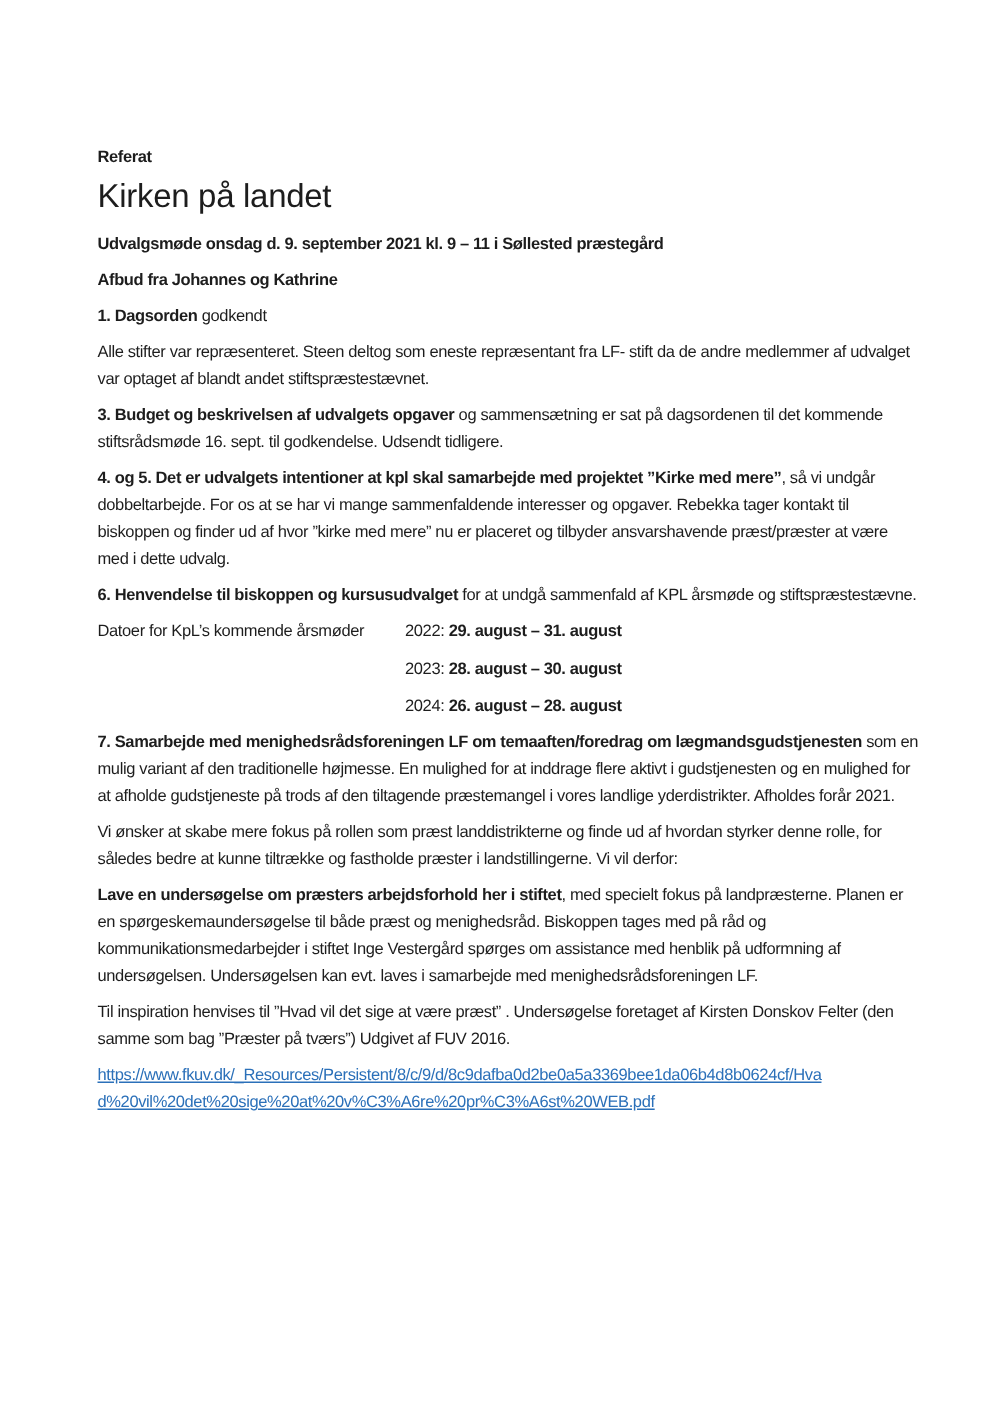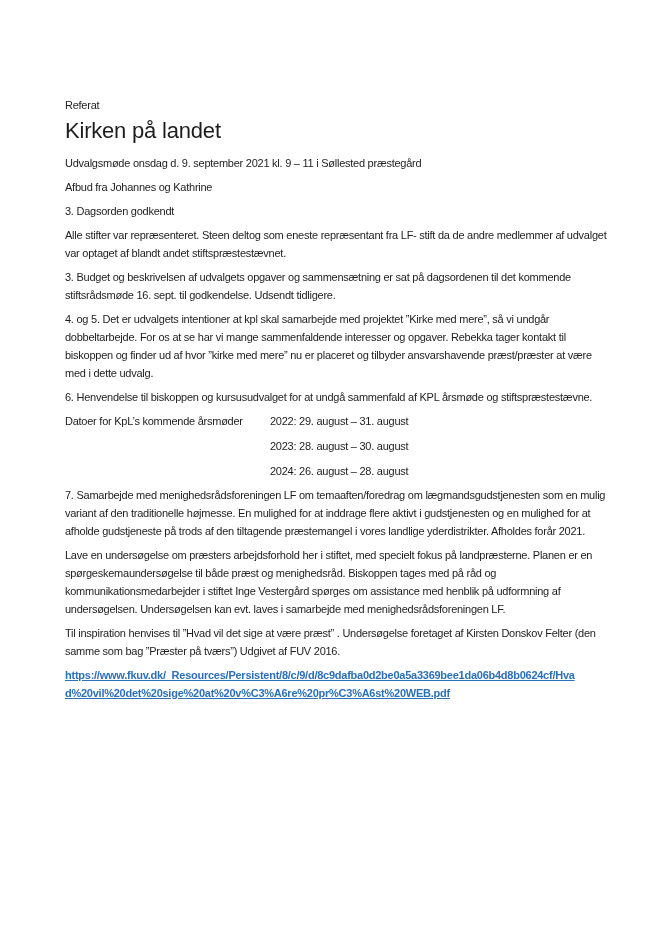--- a/index.html
+++ b/index.html
@@ -29,33 +29,33 @@
     letter-spacing: -0.25px;
     color: #1d1d1d;
   }
   .para {
     margin: 0 0 6px 0;
   }
   .tline {
     min-height: 18px;
   }
   .b {
-    font-weight: 400;
+    font-weight: 700;
     text-align: center;
   }
   .docheading {
     font-size: 22px;
     line-height: 22px;
     font-weight: 400;
     letter-spacing: -0.2px;
     margin: 5px 0 12px 0;
   }
   .doclink {
     color: #2b70b9;
-    font-weight: 700;
+    font-weight: 400;
     text-decoration: underline;
     word-break: break-all;
     cursor: pointer;
   }
   .dates {
     position: relative;
     margin: 0 0 6px 0;
   }
   .dates-label {
     position: absolute;
@@ -81,21 +81,21 @@
         <div class="tline"><span class="b">Referat</span></div>
       </div>
       <div class="docheading">Kirken på landet</div>
       <div class="para">
         <div class="tline"><span class="b">Udvalgsmøde onsdag d. 9. september 2021 kl. 9 – 11 i Søllested præstegård</span></div>
       </div>
       <div class="para">
         <div class="tline"><span class="b">Afbud fra Johannes og Kathrine</span></div>
       </div>
       <div class="para">
-        <div class="tline"><span class="b">3. Dagsorden</span><span> godkendt</span></div>
+        <div class="tline"><span class="b">1. Dagsorden</span><span> godkendt</span></div>
       </div>
       <div class="para">
         <div class="tline"><span>Alle stifter var repræsenteret. Steen deltog som eneste repræsentant fra LF- stift da de andre medlemmer af udvalget var optaget af blandt andet stiftspræstestævnet.</span></div>
       </div>
       <div class="para">
         <div class="tline"><span class="b">3. Budget og beskrivelsen af udvalgets opgaver</span><span> og sammensætning er sat på dagsordenen til det kommende stiftsrådsmøde 16. sept. til godkendelse. Udsendt tidligere.</span></div>
       </div>
       <div class="para">
         <div class="tline"><span class="b">4. og 5. Det er udvalgets intentioner at kpl skal samarbejde med projektet ”Kirke med mere”</span><span>, så vi undgår dobbeltarbejde. For os at se har vi mange sammenfaldende interesser og opgaver. Rebekka tager kontakt til biskoppen og finder ud af hvor ”kirke med mere” nu er placeret og tilbyder ansvarshavende præst/præster at være med i dette udvalg.</span></div>
       </div>
@@ -105,20 +105,23 @@
       <div class="dates">
         <div class="dates-label">Datoer for KpL’s kommende årsmøder</div>
         <div class="date-line"><span>2022:</span><span> </span><span class="b">29. august – 31. august</span></div>
         <div class="date-line"><span>2023:</span><span> </span><span class="b">28. august – 30. august</span></div>
         <div class="date-line"><span>2024:</span><span> </span><span class="b">26. august – 28. august</span></div>
       </div>
       <div class="para">
         <div class="tline"><span class="b">7. Samarbejde med menighedsrådsforeningen LF om temaaften/foredrag om lægmandsgudstjenesten</span><span> som en mulig variant af den traditionelle højmesse. En mulighed for at inddrage flere aktivt i gudstjenesten og en mulighed for at afholde gudstjeneste på trods af den tiltagende præstemangel i vores landlige yderdistrikter. Afholdes forår 2021.</span></div>
       </div>
       <div class="para">
+        <div class="tline"><span>Vi ønsker at skabe mere fokus på rollen som præst landdistrikterne og finde ud af hvordan styrker denne rolle, for således bedre at kunne tiltrække og fastholde præster i landstillingerne. Vi vil derfor:</span></div>
+      </div>
+      <div class="para">
         <div class="tline"><span class="b">Lave en undersøgelse om præsters arbejdsforhold her i stiftet</span><span>, med specielt fokus på landpræsterne. Planen er en spørgeskemaundersøgelse til både præst og menighedsråd. Biskoppen tages med på råd og kommunikationsmedarbejder i stiftet Inge Vestergård spørges om assistance med henblik på udformning af undersøgelsen. Undersøgelsen kan evt. laves i samarbejde med menighedsrådsforeningen LF.</span></div>
       </div>
       <div class="para">
         <div class="tline"><span>Til inspiration henvises til ”Hvad vil det sige at være præst” . Undersøgelse foretaget af Kirsten Donskov Felter (den samme som bag ”Præster på tværs”) Udgivet af FUV 2016.</span></div>
       </div>
       <div class="para">
         <div class="tline"><a href="#" class="doclink">https://www.fkuv.dk/_Resources/Persistent/8/c/9/d/8c9dafba0d2be0a5a3369bee1da06b4d8b0624cf/Hva</a></div>
         <div class="tline"><a href="#" class="doclink">d%20vil%20det%20sige%20at%20v%C3%A6re%20pr%C3%A6st%20WEB.pdf</a></div>
       </div>
     </div>

